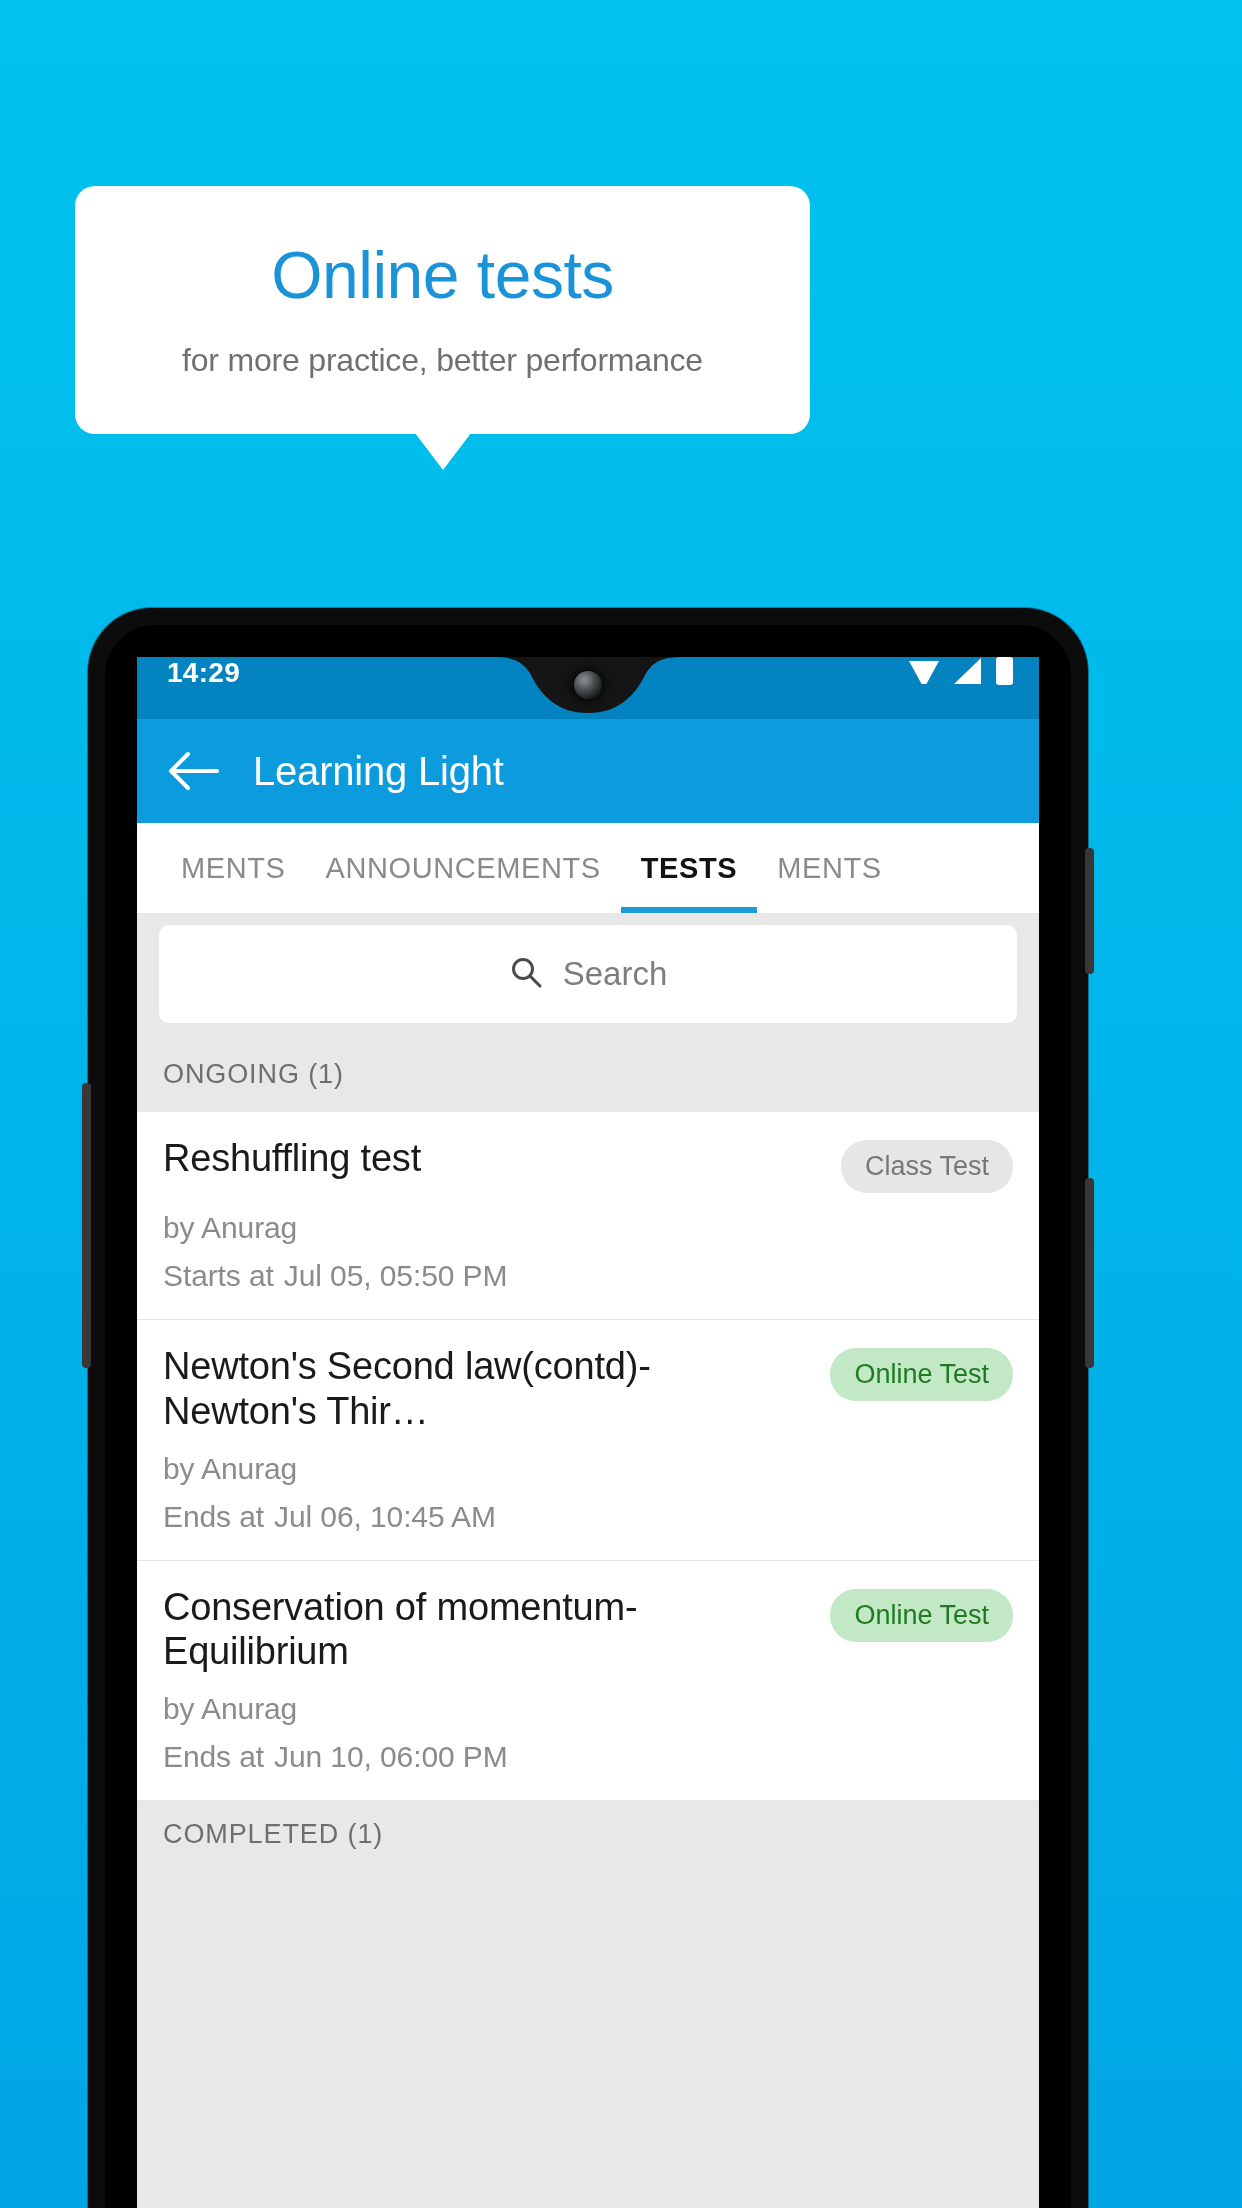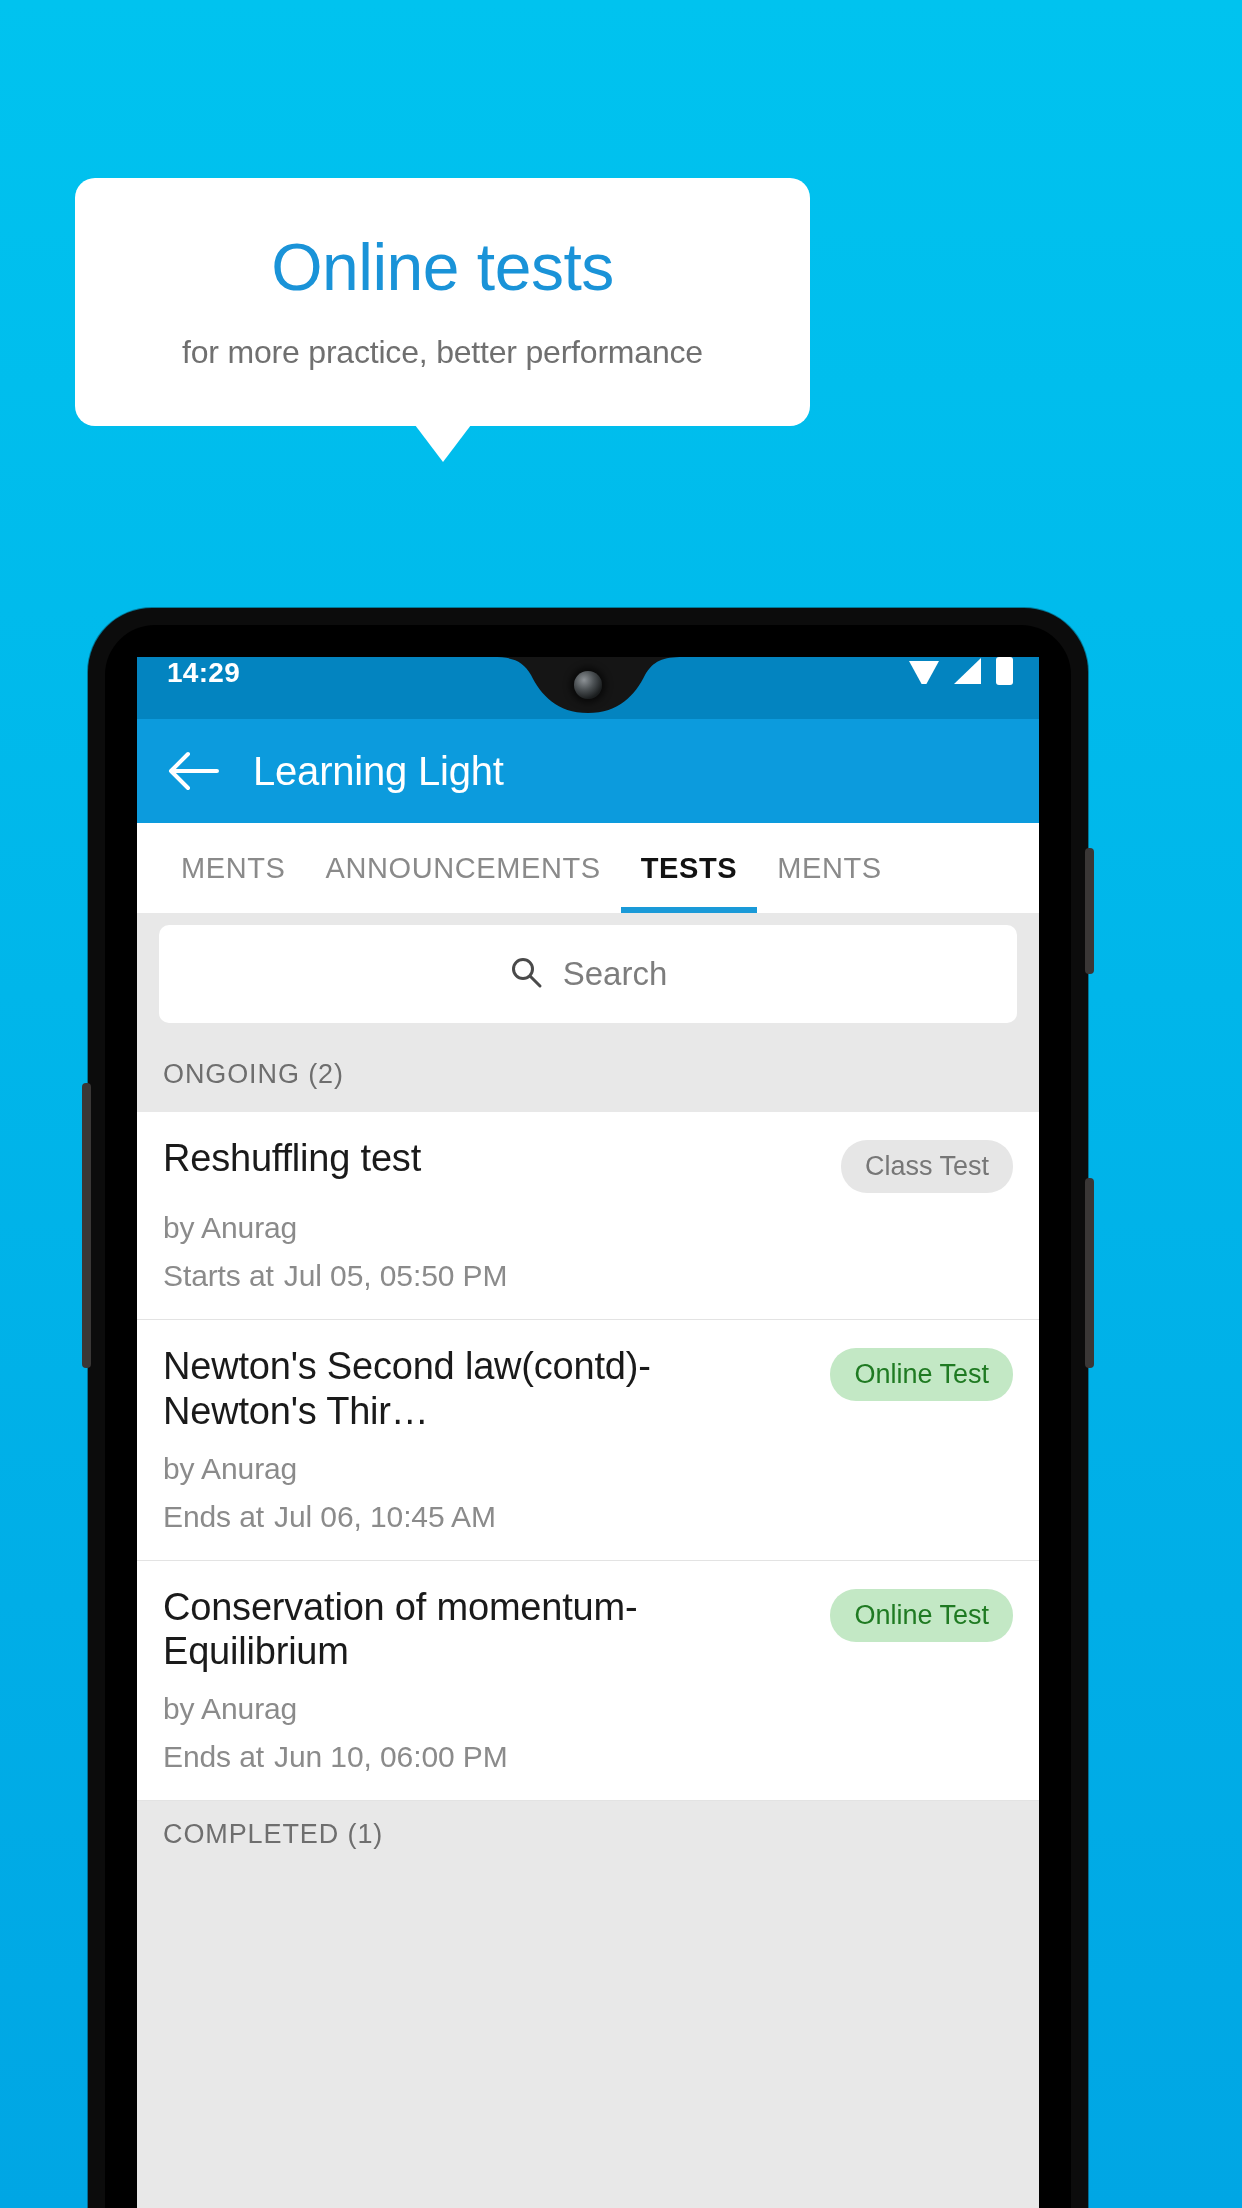--- a/index.html
+++ b/index.html
@@ -27,20 +27,21 @@
   .callout-card {
     background: #ffffff;
     border-radius: 20px;
     padding: 52px 40px 52px 40px;
     text-align: center;
     position: relative;
     min-height: 248px;
     display: flex;
     flex-direction: column;
     justify-content: center;
+    margin-top: 8px;
   }
 
   .callout-title {
     font-size: 66px;
     line-height: 1.08;
     color: #1a93d8;
     font-weight: 400;
     letter-spacing: -0.5px;
     margin-bottom: 30px;
   }
@@ -372,21 +373,21 @@
             <span class="search-ico">
               <svg width="34" height="34" viewBox="0 0 34 34" xmlns="http://www.w3.org/2000/svg">
                 <circle cx="14" cy="14" r="9.5" stroke="#4a4a4a" stroke-width="3" fill="none"></circle>
                 <path d="M21,21 L31,31" stroke="#4a4a4a" stroke-width="3" stroke-linecap="round"></path>
               </svg>
             </span>
             <span class="search-ph">Search</span>
           </div>
         </div>
 
-        <div class="section-header">ONGOING (2)</div>
+        <div class="section-header">ONGOING (1)</div>
 
         <div class="test-item">
           <div class="test-row-top">
             <div class="test-title">Reshuffling test</div>
             <div class="badge gray">Class Test</div>
           </div>
           <div class="test-meta">by Anurag</div>
           <div class="test-meta when">
             <span>Starts at</span><span class="when-sep"></span><span>Jul 05, 05:50 PM</span>
           </div>

